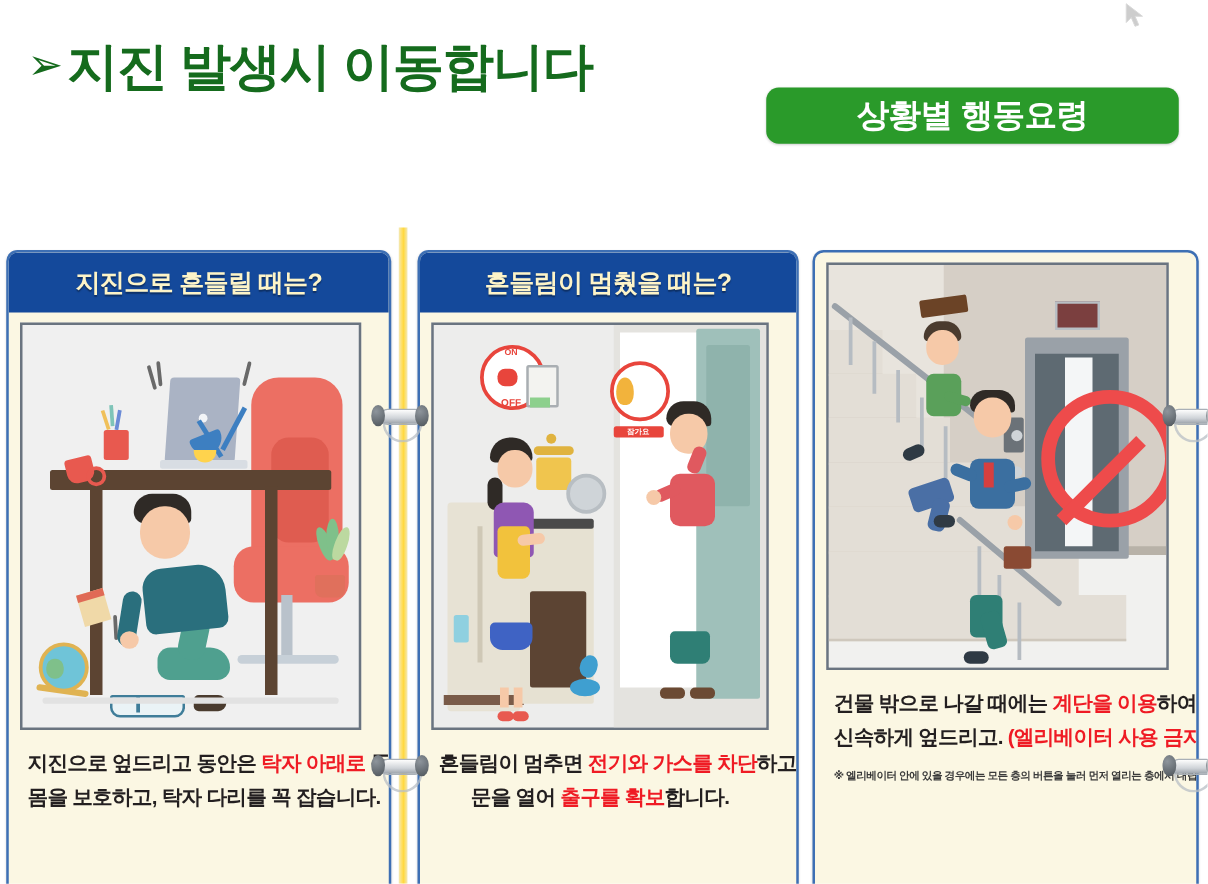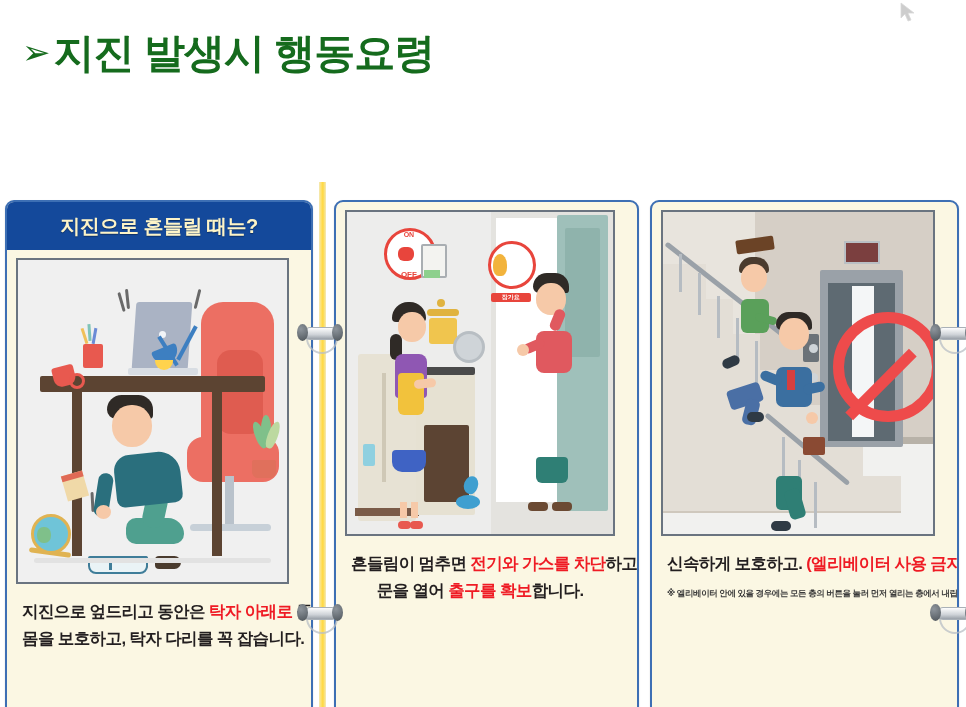--- a/index.html
+++ b/index.html
@@ -258,23 +258,26 @@
 <body>
 
 <div class="slide">
 
   <svg class="cursor-artifact" viewBox="0 0 18 20">
     <path d="M2 1 L2 16 L6 12 L9 19 L12 18 L9 11 L15 11 Z" fill="#7d7d7d" stroke="#9a9a9a" stroke-width="0.8"></path>
   </svg>
 
   <div class="title">
     <span class="arrow">➢</span>
-    <span>지진 발생시 행동요령</span>
-  </div>
-
+    <span>지진 발생시 이동합니다</span>
+  </div>
+
+  <div class="badge">
+    <span>상황별 행동요령</span>
+  </div>
 
 
   <div class="panels">
 
     <div class="panel p1">
       <div class="panel-head">
         <span>지진으로 흔들릴 때는?</span>
       </div>
       <div class="panel-body">
         <div class="figure p1f">
@@ -331,20 +334,23 @@
             <span>지진으로 엎드리고 동안은 </span><span class="hl">탁자 아래로</span><span> 들어가</span>
           </span>
           <span class="ln">
             <span>몸을 보호하고, 탁자 다리를 꼭 잡습니다.</span><span class="hl"></span><span></span>
           </span>
         </div>
       </div>
     </div>
 
     <div class="panel p2">
+      <div class="panel-head">
+        <span>흔들림이 멈췄을 때는?</span>
+      </div>
       <div class="panel-body">
         <div class="figure p2f">
           <div class="sh wallR"></div>
           <div class="sh doorway"></div>
           <div class="sh door"></div>
             <div class="sh door-in"></div>
             <div class="sh knob"></div>
           <div class="sh fridge"></div>
             <div class="sh fridge-h"></div>
             <div class="sh fridge-base"></div>
@@ -456,21 +462,24 @@
             <div class="sh pB-arm2"></div>
             <div class="sh pB-hand"></div>
           <div class="sh pB-sh1"></div>
           <div class="sh pB-bag"></div>
 
           <div class="sh noentry"></div>
           <div class="sh noentry-bar"></div>
         </div>
         <div class="caption">
           <span class="ln">
-            <span>신속하게 보호하고. </span><span class="hl">(엘리베이터 사용 금지)</span><span></span>
+            <span>건물 밖으로 나갈 때에는 </span><span class="hl">계단을 이용</span><span>하여</span>
+          </span>
+          <span class="ln">
+            <span>신속하게 엎드리고. </span><span class="hl">(엘리베이터 사용 금지)</span><span></span>
           </span>
           <div class="footnote">※ 엘리베이터 안에 있을 경우에는 모든 층의 버튼을 눌러 먼저 열리는 층에서 내립니다.</div>
         </div>
       </div>
     </div>
   </div>
 
   <div class="spine"></div>
 
   <div class="ring r1">

